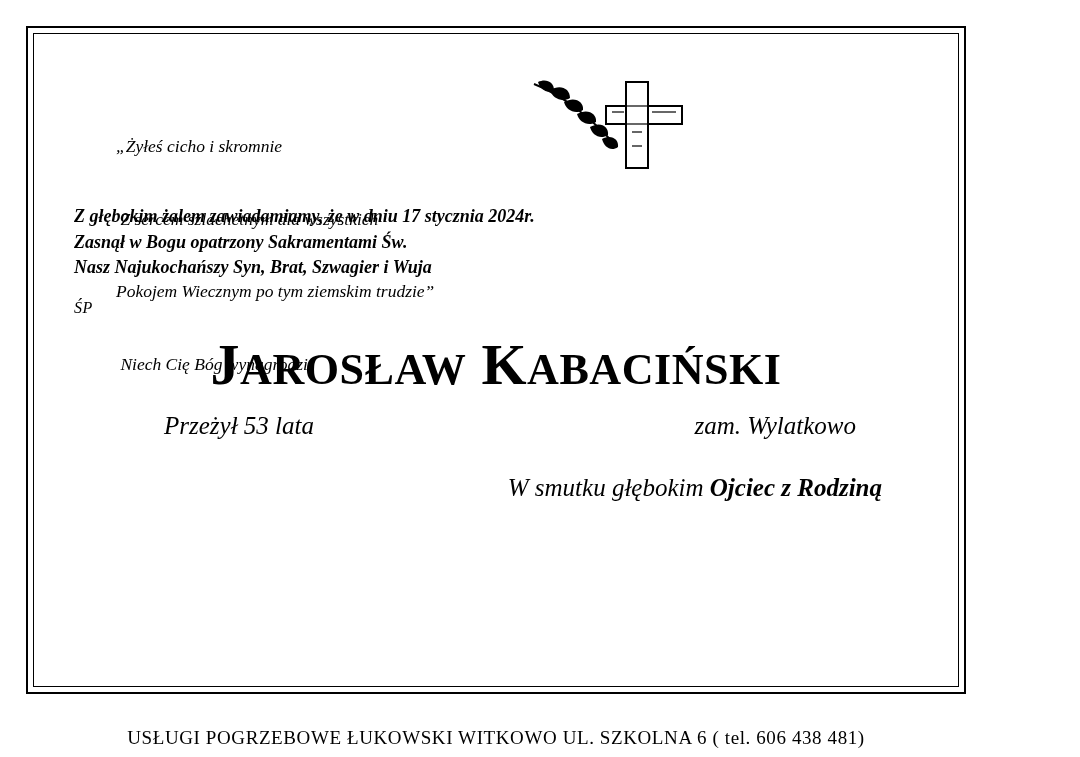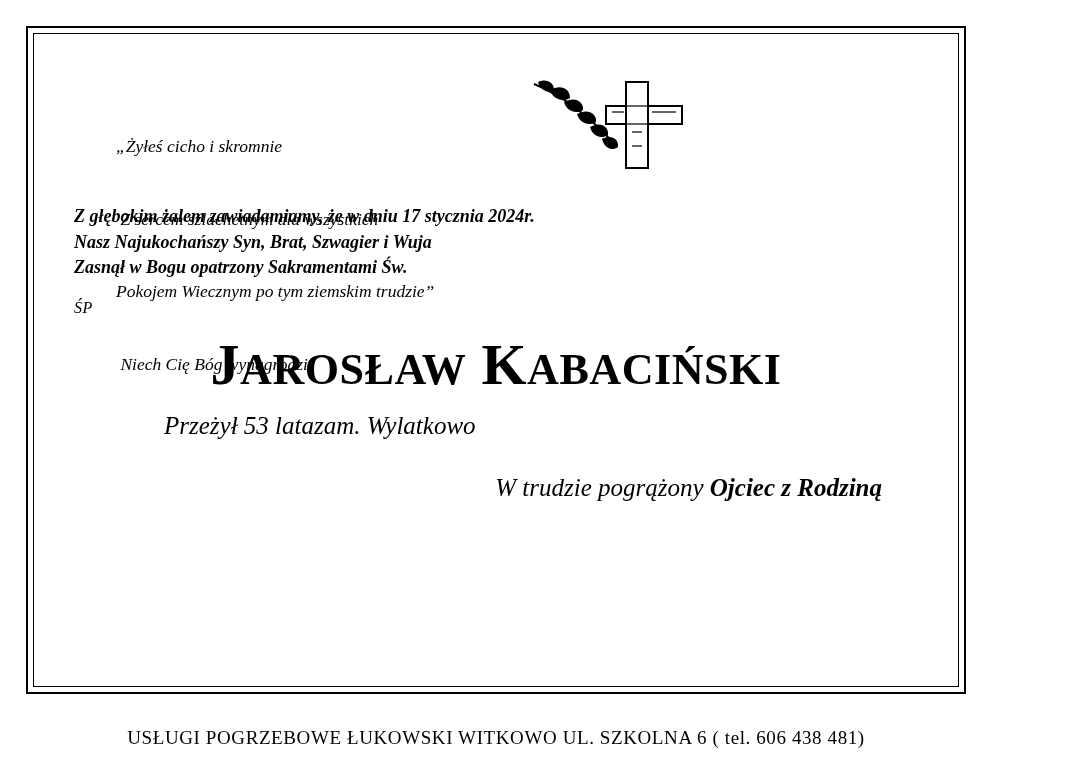--- a/index.html
+++ b/index.html
@@ -93,20 +93,21 @@
     text-align: center;
     font-weight: bold;
     font-size: 58px;
     letter-spacing: 0.5px;
     margin-top: 14px;
     font-variant: small-caps;
     text-transform: none;
   }
   .age-row {
     display: flex;
+    justify-content: space-between;
     align-items: baseline;
     font-style: italic;
     font-size: 25px;
     margin-top: 14px;
     padding: 0 62px 0 90px;
   }
   .mass {
     text-align: center;
     font-style: italic;
     font-size: 25px;
@@ -174,34 +175,34 @@
                 <line x1="132" y1="36" x2="156" y2="36"></line>
                 <line x1="112" y1="56" x2="122" y2="56"></line>
                 <line x1="112" y1="70" x2="122" y2="70"></line>
               </g>
             </svg>
           </div>
         </div>
 
         <div class="announce">
           <div>Z głębokim żalem zawiadamiamy, że w dniu 17 stycznia 2024r.</div>
+          <div>Zasnął w Bogu opatrzony Sakramentami Św.</div>
           <div>Nasz Najukochańszy Syn, Brat, Szwagier i Wuja</div>
-          <div>Zasnął w Bogu opatrzony Sakramentami Św.</div>
         </div>
 
         <div class="sp">ŚP</div>
 
         <div class="name"><span style="font-size: 1em;">J</span><span style="font-size: 0.76em;">AROSŁAW</span> <span style="font-size: 1em;">K</span><span style="font-size: 0.76em;">ABACIŃSKI</span></div>
 
         <div class="age-row">
           <span>Przeżył 53 lata</span>
           <span>zam. Wylatkowo</span>
         </div>
 
 
-        <div class="mourning"><span>W trudzie pogrążony  </span><b>Ojciec z Rodziną</b></div>
+        <div class="mourning"><span>W smutku głębokim  </span><b>Ojciec z Rodziną</b></div>
 
       </div>
     </div>
   </div>
 
   <div class="footer">USŁUGI  POGRZEBOWE  ŁUKOWSKI  WITKOWO UL. SZKOLNA 6 ( tel.  606 438 481)</div>
 </div>
 
 </body></html>

